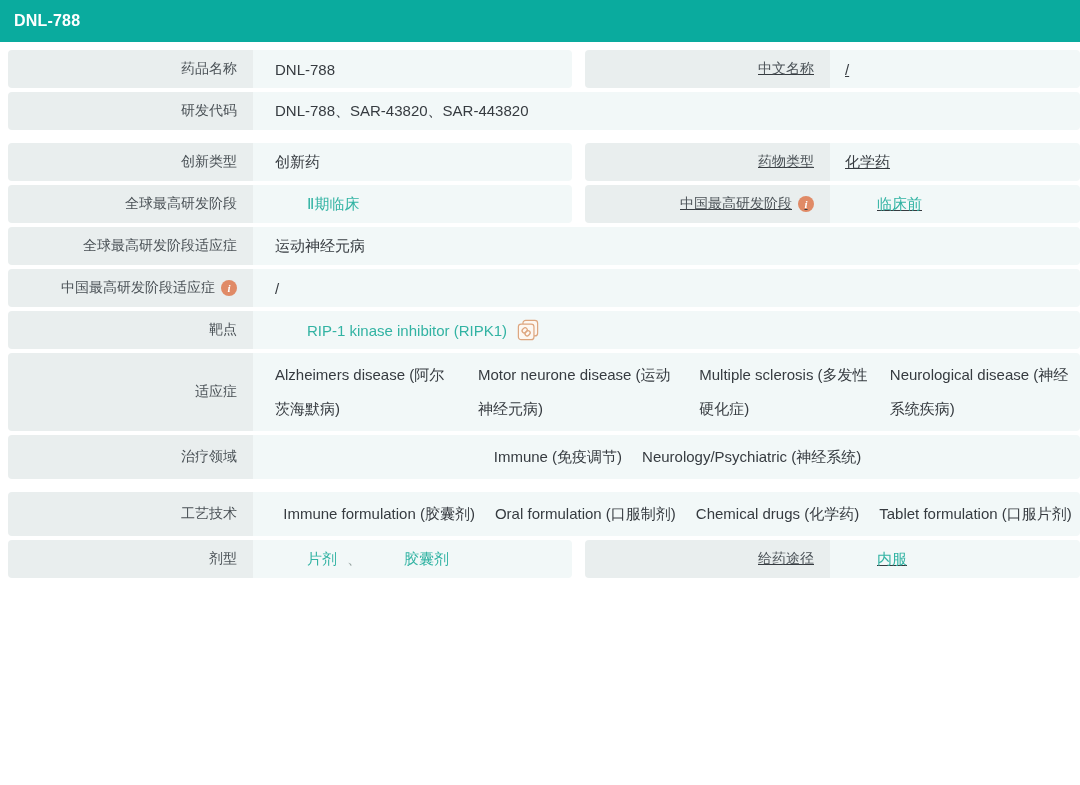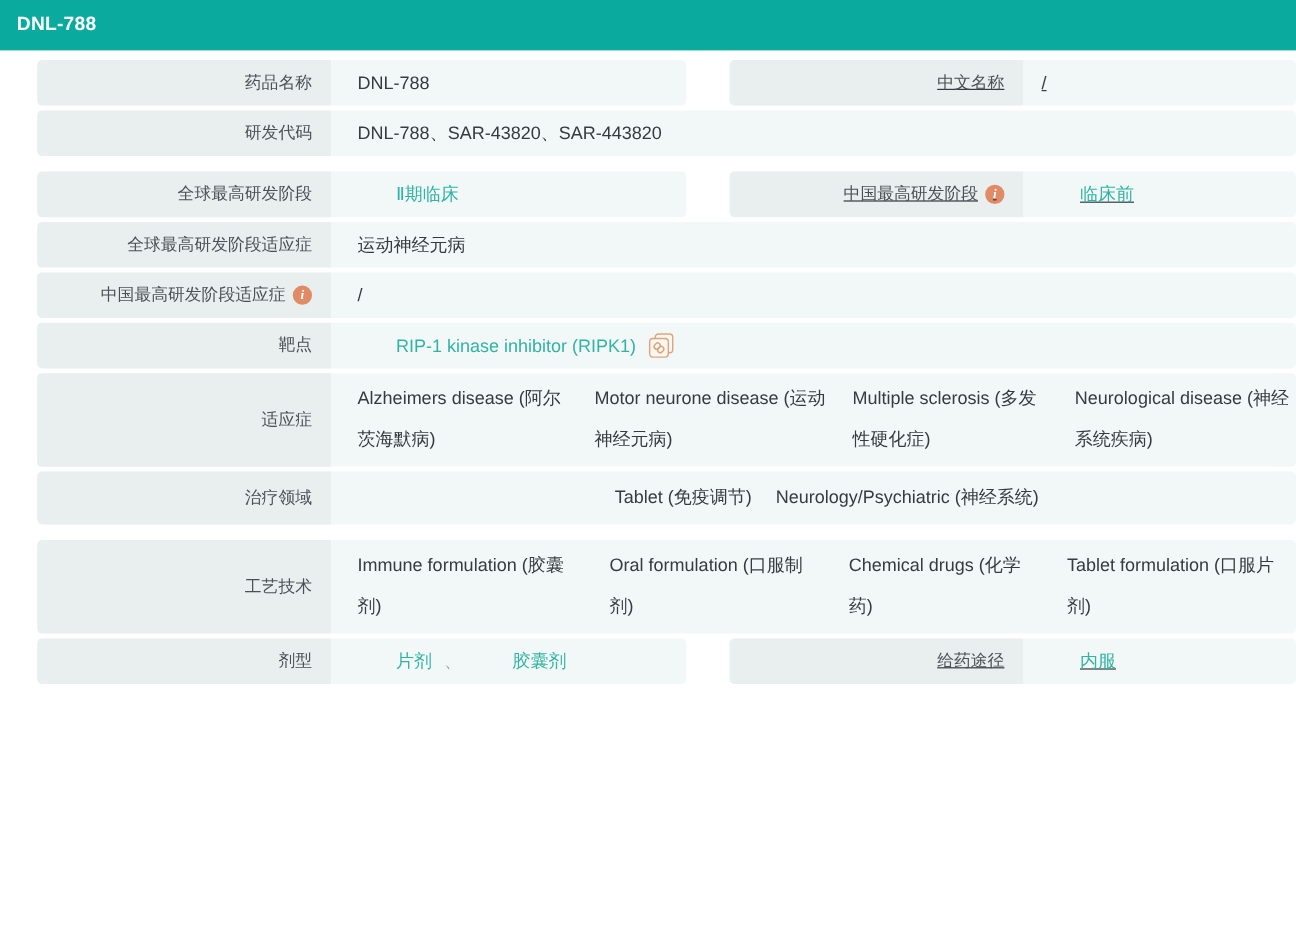--- a/index.html
+++ b/index.html
@@ -36,21 +36,20 @@
   .cell { min-height: 38px; display: flex; align-items: center; }
   .cell.label {
     width: 245px;
     flex: 0 0 245px;
     background: #e9eeee;
     border-radius: 4px 0 0 4px;
     justify-content: flex-end;
     padding-right: 16px;
     color: #4a5156;
     text-align: right;
-    margin-left: 23px;
   }
   .cell.value {
     flex: 1;
     background: #f2f8f8;
     border-radius: 0 4px 4px 0;
     padding-left: 22px;
   }
   .pair.right .cell.value { padding-left: 15px; }
 
   .cell.value.multi {
@@ -113,20 +112,34 @@
     </div>
     <div class="row">
       <div class="cell label">研发代码</div>
       <div class="cell value">
           <span class="text">DNL-788、SAR-43820、SAR-443820</span>
         </div>
     </div>
   </div>
 
   <div class="section">
+    <div class="row">
+      <div class="pair left">
+        <div class="cell label">创新类型</div>
+        <div class="cell value">
+            <span class="text">创新药</span>
+          </div>
+      </div>
+      <div class="pair right">
+        <div class="cell label">药物类型</div>
+        <div class="cell value">
+            <span class="text">化学药</span>
+          </div>
+      </div>
+    </div>
 
     <div class="row">
       <div class="pair left">
         <div class="cell label">全球最高研发阶段</div>
         <div class="cell value">
             <span class="link">Ⅱ期临床</span>
           </div>
       </div>
       <div class="pair right">
         <div class="cell label">
@@ -179,21 +192,21 @@
         <span class="line">Alzheimers disease (阿尔茨海默病)</span>
         <span class="line">Motor neurone disease (运动神经元病)</span>
         <span class="line">Multiple sclerosis (多发性硬化症)</span>
         <span class="line">Neurological disease (神经系统疾病)</span>
       </div>
     </div>
 
     <div class="row">
       <div class="cell label">治疗领域</div>
       <div class="cell value multi">
-        <span class="line">Tablet (免疫调节)</span>
+        <span class="line">Immune (免疫调节)</span>
         <span class="line">Neurology/Psychiatric (神经系统)</span>
       </div>
     </div>
   </div>
 
   <div class="section">
     <div class="row">
       <div class="cell label">工艺技术</div>
       <div class="cell value multi">
         <span class="line">Immune formulation (胶囊剂)</span>

